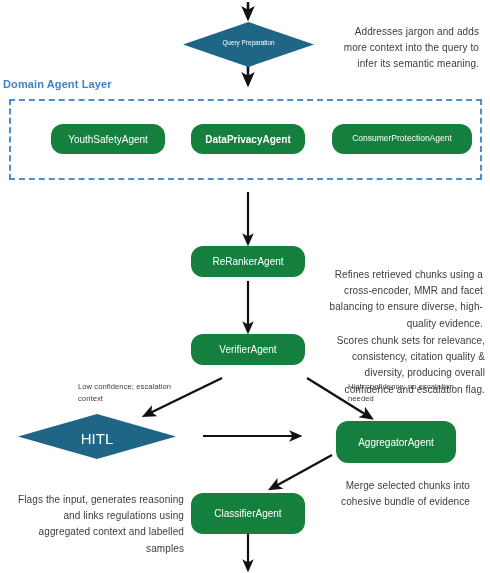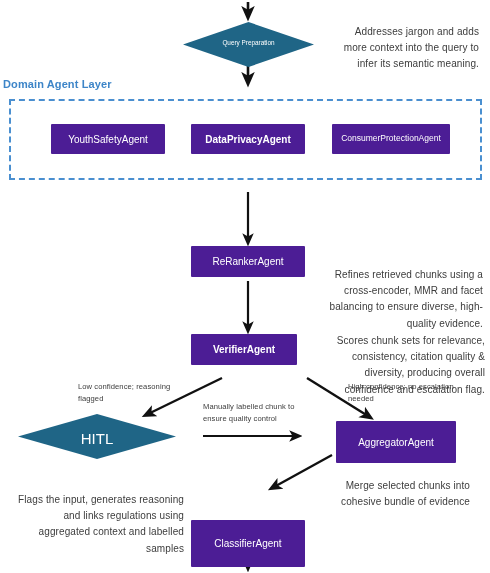--- a/index.html
+++ b/index.html
@@ -13,22 +13,22 @@
   }
   #canvas {
     position: relative;
     width: 490px;
     height: 573px;
     background: #ffffff;
     overflow: hidden;
   }
   .node-box {
     position: absolute;
-    background: #4c1d95;
-    border-radius: 1px;
+    background: #15803d;
+    border-radius: 12px;
     color: #ffffff;
     display: flex;
     align-items: center;
     justify-content: center;
     text-align: center;
     box-sizing: border-box;
     line-height: 1.1;
   }
   .node-box.small-label { font-size: 8.5px; }
   .node-box.mid-label { font-size: 10px; }
@@ -143,44 +143,43 @@
   <div class="note" style="left:331px; top:24px; width:148px;">Addresses jargon and adds more context into the query to infer its semantic meaning.</div>
 
   <div class="layer-title" style="left:3px; top:78px;">Domain Agent Layer</div>
 
   <div class="layer-box" style="left:9px; top:99px; width:473px; height:81px;"></div>
 
   <div class="node-box mid-label" style="left:51px; top:124px; width:114px; height:30px;">YouthSafetyAgent</div>
 
   <div class="node-box mid-label" style="left:191px; top:124px; width:114px; height:30px;font-weight:bold;">DataPrivacyAgent</div>
 
-  <div class="node-box small-label" style="left:332px; top:124px; width:118px; height:30px;">ConsumerProtectionAgent</div>
+  <div class="node-box small-label" style="left:332px; top:124px; width:140px; height:30px;">ConsumerProtectionAgent</div>
 
   <div class="node-box mid-label" style="left:191px; top:246px; width:114px; height:31px;">ReRankerAgent</div>
 
   <div class="note" style="left:313px; top:267px; width:170px;">Refines retrieved chunks using a cross-encoder, MMR and facet balancing to ensure diverse, high-quality evidence.</div>
 
-  <div class="node-box mid-label" style="left:191px; top:334px; width:106px; height:31px;font-weight:bold;">VerifierAgent</div>
+  <div class="node-box mid-label" style="left:191px; top:334px; width:114px; height:31px;">VerifierAgent</div>
 
   <div class="note" style="left:313px; top:333px; width:172px;">Scores chunk sets for relevance, consistency, citation quality &amp; diversity, producing overall confidence and escalation flag.</div>
 
-  <div class="edge-label" style="left:78px; top:381px; width:100px;">Low confidence; reasoning flagged</div>
+  <div class="edge-label" style="left:78px; top:381px; width:100px;">Low confidence; escalation context</div>
 
   <div class="edge-label" style="left:348px; top:381px; width:110px;">High confidence; no escalation needed</div>
 
-  <div class="edge-label" style="left:203px; top:401px; width:110px;">Manually labelled chunk to ensure quality control</div>
 
   <div class="diamond" style="left:18px; top:414px; width:158px; height:45px;">
     <svg width="158" height="45" viewBox="0 0 158 45">
       <polygon points="79,0 158,22.5 79,45 0,22.5" fill="#1f6586"></polygon>
     </svg>
     <span class="dlabel" style="top:16px; font-size:15px;">HITL</span>
   </div>
 
   <div class="node-box mid-label" style="left:336px; top:421px; width:120px; height:42px;">AggregatorAgent</div>
 
   <div class="note" style="left:330px; top:478px; width:140px;">Merge selected chunks into cohesive bundle of evidence</div>
 
-  <div class="node-box mid-label" style="left:191px; top:520px; width:114px; height:47px;">ClassifierAgent</div>
+  <div class="node-box mid-label" style="left:191px; top:493px; width:114px; height:41px;">ClassifierAgent</div>
 
   <div class="note" style="left:14px; top:492px; width:170px;">Flags the input, generates reasoning and links regulations using aggregated context and labelled samples</div>
 
 </div>
 
 </body></html>

